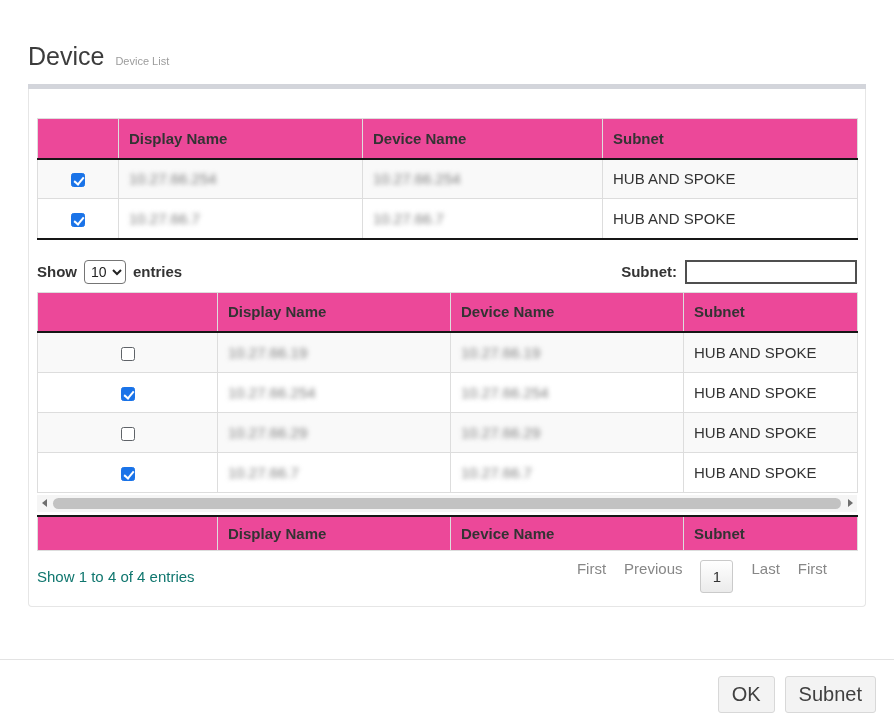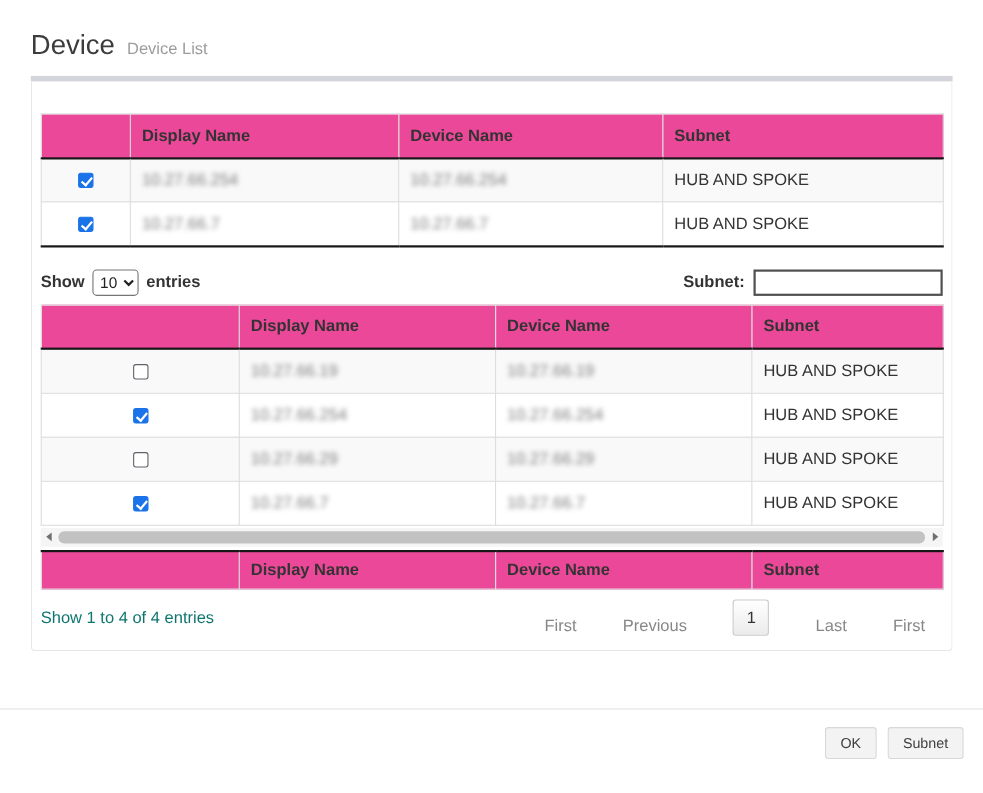--- a/index.html
+++ b/index.html
@@ -4,23 +4,23 @@
 <style>
   * { box-sizing: border-box; }
   html,body { margin:0; padding:0; }
   body {
     width: 894px; height: 721px; overflow: hidden;
     background: #fff; color: #333;
     font-family: "Liberation Sans", sans-serif; font-size: 15px;
   }
   .content { padding: 0 28px; }
 
-  .title-row { padding-top: 27px; display: flex; align-items: baseline; gap: 11px; text-align: center; }
+  .title-row { padding-top: 42px; display: flex; align-items: baseline; gap: 11px; text-align: center; }
   .title { font-size: 25px; color: #3c3c3c; font-weight: 400; }
-  .subtitle { font-size: 15px; color: #9c9c9c; }
+  .subtitle { font-size: 11px; color: #9c9c9c; }
 
   .top-bar { height: 5px; background: #d3d5db; margin-top: 13px; }
 
   .panel {
     border: 1px solid #e6e6e6; border-top: none;
     border-radius: 0 0 4px 4px;
     padding: 29px 8px 13px;
   }
 
   table.dt { border-collapse: collapse; width: 820px; table-layout: fixed; font-size: 15px; }
@@ -68,33 +68,33 @@
     width: 820px; height: 17px; background: #f5f5f5;
     display: flex; align-items: center; margin: 2px 0 3px;
   }
   .hs-arrow { width: 14px; display: flex; justify-content: center; align-items: center; cursor: pointer; }
   .tri-left { width: 0; height: 0; border-top: 4px solid transparent; border-bottom: 4px solid transparent; border-right: 5px solid #6f6f6f; }
   .tri-right { width: 0; height: 0; border-top: 4px solid transparent; border-bottom: 4px solid transparent; border-left: 5px solid #6f6f6f; }
   .hs-thumb { flex: 1; height: 11px; background: #c2c2c2; border-radius: 6px; margin: 0 2px; cursor: pointer; }
 
   .info-row { display: flex; justify-content: space-between; align-items: center; margin-top: 9px; width: 820px; }
   .entries-info { color: #0f766e; }
-  .pagination { display: flex; align-items: flex-end; gap: 42px; margin-right: 16px; color: #878787; }
+  .pagination { display: flex; align-items: flex-start; gap: 18px; margin-right: 30px; color: #878787; }
   .page-link { cursor: pointer; }
   .page-current {
     width: 33px; height: 33px; display: flex; align-items: center; justify-content: center;
     border: 1px solid #cacaca; border-radius: 3px;
     background: linear-gradient(#ffffff, #ebebeb); color: #333; cursor: pointer;
   }
 
   .bottom-divider { border-top: 1px solid #e3e3e3; margin-top: 52px; }
   .footer-actions { display: flex; justify-content: flex-end; gap: 10px; padding: 16px 18px 0 0; }
   .btn {
     background: #f3f3f3; border: 1px solid #d8d8d8; border-radius: 3px;
-    padding: 6px 13px; font-size: 13px; color: #404040; cursor: pointer;
+    padding: 6px 13px; font-size: 20px; color: #404040; cursor: pointer;
     font-family: "Liberation Sans", sans-serif;
   }
 </style>
 </head>
 <body>
 
 <div class="content">
 
   <div class="title-row">
     <span class="title">Device</span>

